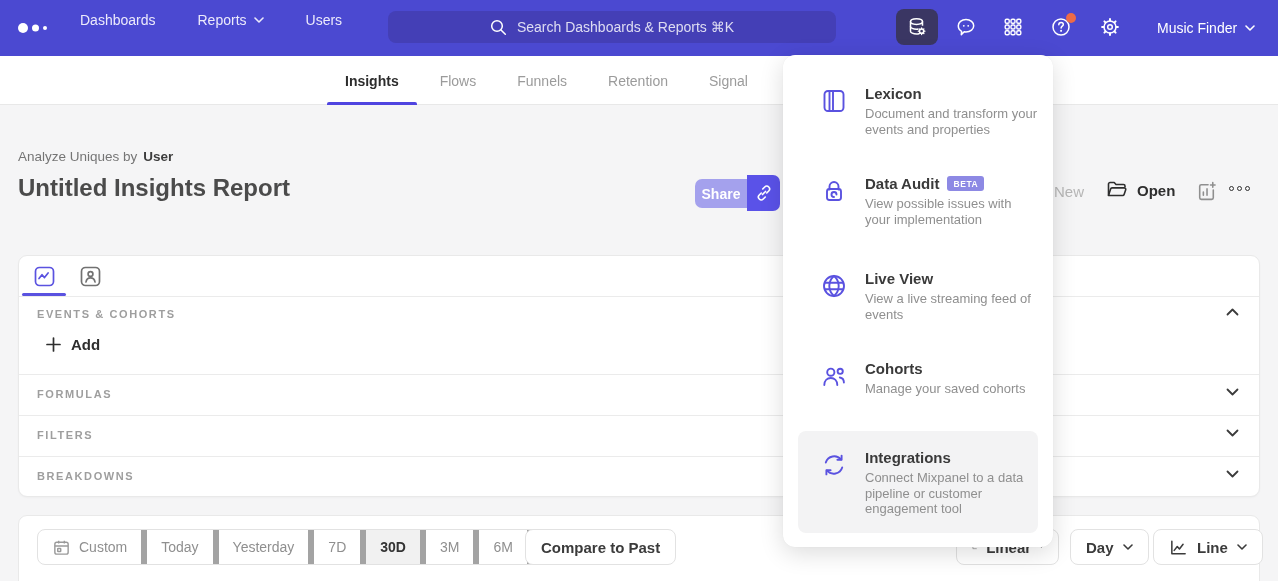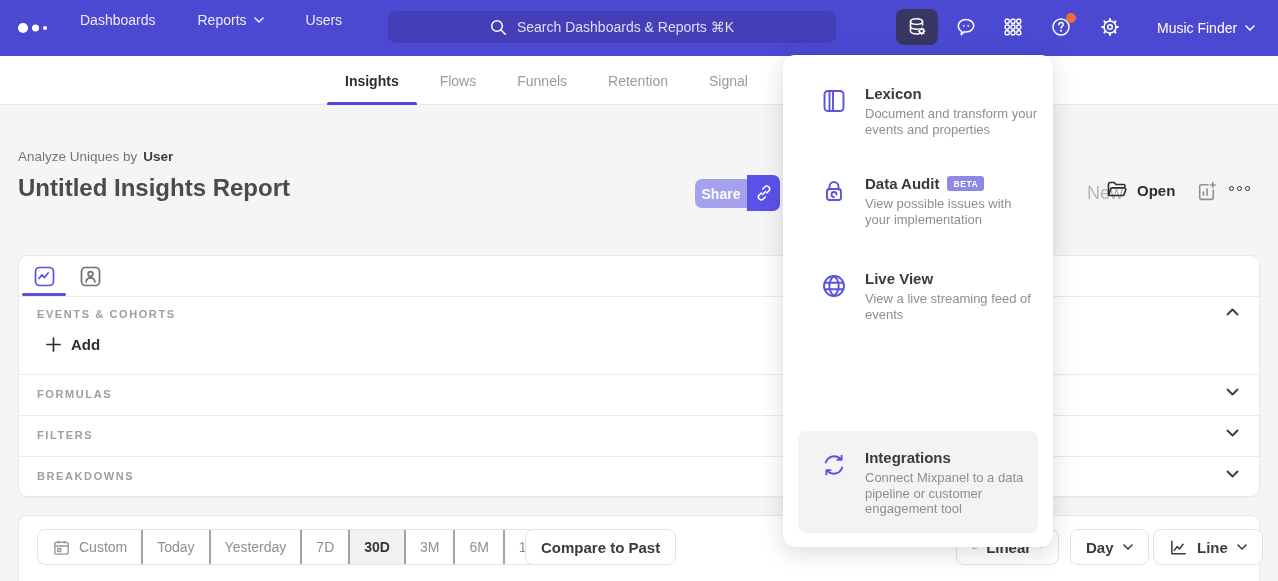--- a/index.html
+++ b/index.html
@@ -36,21 +36,21 @@
   .tab.active::after { content:""; position:absolute; left:-18px; right:-18px; bottom:0; height:3px; background:#4f44e0; border-radius:2px 2px 0 0; }
 
   
   .subtitle { position:absolute; left:18px; top:149px; font-size:13.5px; color:#757575; }
   .subtitle b { color:#3d3d3d; font-weight:600; margin-left:6px; }
   .page-title { position:absolute; left:18px; top:174px; font-size:24px; font-weight:700; color:#4b4b4b; }
   .share-btn { position:absolute; left:695px; top:179px; width:52px; height:29px; background:#a4a1ed; color:#fff;
     font-size:14px; font-weight:600; border:none; border-radius:7px 0 0 7px; cursor:pointer; font-family:inherit; }
   .link-btn { position:absolute; left:747px; top:175px; width:33px; height:36px; background:#5a52e8; border:none;
     border-radius:0 7px 7px 0; display:flex; align-items:center; justify-content:center; cursor:pointer; }
-  .new-btn { position:absolute; left:1087px; top:183px; color:#b6b6b6; font-size:18px; font-weight:500; cursor:pointer; }
+  .new-btn { position:absolute; left:1054px; top:183px; color:#b6b6b6; font-size:15px; font-weight:500; cursor:pointer; }
   .open-btn { position:absolute; left:1106px; top:180px; display:flex; align-items:center; gap:9px;
     color:#2e2e2e; font-size:15px; font-weight:600; cursor:pointer; }
   .chartadd-btn { position:absolute; left:1195px; top:180px; cursor:pointer; }
   .more-btn { position:absolute; left:1229px; top:186px; display:flex; gap:3px; cursor:pointer; }
   .more-btn i { width:5px; height:5px; border:1.6px solid #2f2f2f; border-radius:50%; }
 
   
   .qcard { position:absolute; left:18px; top:255px; width:1242px; height:242px; background:#fff;
     border:1px solid #e9e9e9; border-radius:9px; box-shadow:0 1px 2px rgba(0,0,0,0.03); }
   .qtab { position:absolute; top:6px; width:40px; height:29px; display:flex; align-items:center; justify-content:center; cursor:pointer; }
@@ -60,21 +60,21 @@
   .sec-chev { position:absolute; right:20px; cursor:pointer; }
   .add-btn { position:absolute; left:27px; top:80px; display:flex; align-items:center; gap:10px;
     color:#2e2e2e; font-size:15px; font-weight:600; cursor:pointer; }
 
   
   .tcard { position:absolute; left:18px; top:515px; width:1242px; height:80px; background:#fff;
     border:1px solid #e9e9e9; border-radius:9px 9px 0 0; }
   .dategroup { position:absolute; left:18px; top:13px; height:36px; display:flex; align-items:stretch;
     border:1px solid #e2e2e2; border-radius:8px; overflow:hidden; background:#fff; }
   .dseg { display:flex; align-items:center; gap:8px; padding:0 14px; font-size:14px; color:#8f8f8f;
-    border-right:2px solid #a3a3a3; cursor:pointer; white-space:nowrap; }
+    border-right:6px solid #a3a3a3; cursor:pointer; white-space:nowrap; }
   .dseg:last-child { border-right:none; }
   .dseg.sel { background:#f1f1f1; color:#333; font-weight:600; }
   .tbtn { position:absolute; top:13px; height:36px; display:flex; align-items:center; gap:9px; padding:0 15px;
     border:1px solid #e2e2e2; border-radius:8px; background:#fff; font-size:15px; font-weight:600; color:#3b3b3b;
     cursor:pointer; font-family:inherit; white-space:nowrap; }
 
   
   .menu { position:absolute; left:783px; top:55px; width:270px; height:492px; background:#fff;
     border-radius:12px; box-shadow:0 6px 24px rgba(0,0,0,0.14), 0 0 1px rgba(0,0,0,0.08); z-index:50; }
   .mitem { position:absolute; left:0; width:100%; padding-left:37px; display:flex; gap:17px; cursor:pointer; }
@@ -390,20 +390,36 @@
     </div>
     <div>
       <div class="mi-title">
         <span>Data Audit</span>
         <span class="badge">BETA</span>
       </div>
       <div class="mi-desc">View possible issues with your implementation</div>
     </div>
   </div>
 
+  <div class="mitem" style="top:305px;">
+    <div class="mi-icon">
+      <svg width="28" height="28" viewBox="0 0 28 28" fill="none" stroke="#5a52e0" stroke-width="1.9" stroke-linecap="round">
+        <circle cx="10.8" cy="10.2" r="3.6"></circle>
+        <path d="M4.3 23c0-4.5 2.9-7 6.5-7s6.5 2.5 6.5 7"></path>
+        <circle cx="20.2" cy="9.3" r="2.6"></circle>
+        <path d="M19.8 15.5c2.7.4 4.1 2.4 4.1 5.1"></path>
+      </svg>
+    </div>
+    <div>
+      <div class="mi-title">
+          <span>Cohorts</span>
+        </div>
+      <div class="mi-desc">Manage your saved cohorts</div>
+    </div>
+  </div>
 
   <div class="mhl"></div>
   <div class="mitem" style="top:394px;">
     <div class="mi-icon">
       <svg width="28" height="28" viewBox="0 0 28 28" fill="none" stroke="#5a52e0" stroke-width="1.9" stroke-linecap="round" stroke-linejoin="round">
         <path d="M5.8 11.5a8.8 8.8 0 0 1 15.2-3"></path>
         <path d="M21.6 4.6v4.2h-4.2"></path>
         <path d="M22.2 16.5a8.8 8.8 0 0 1-15.2 3"></path>
         <path d="M6.4 23.4v-4.2h4.2"></path>
       </svg>

